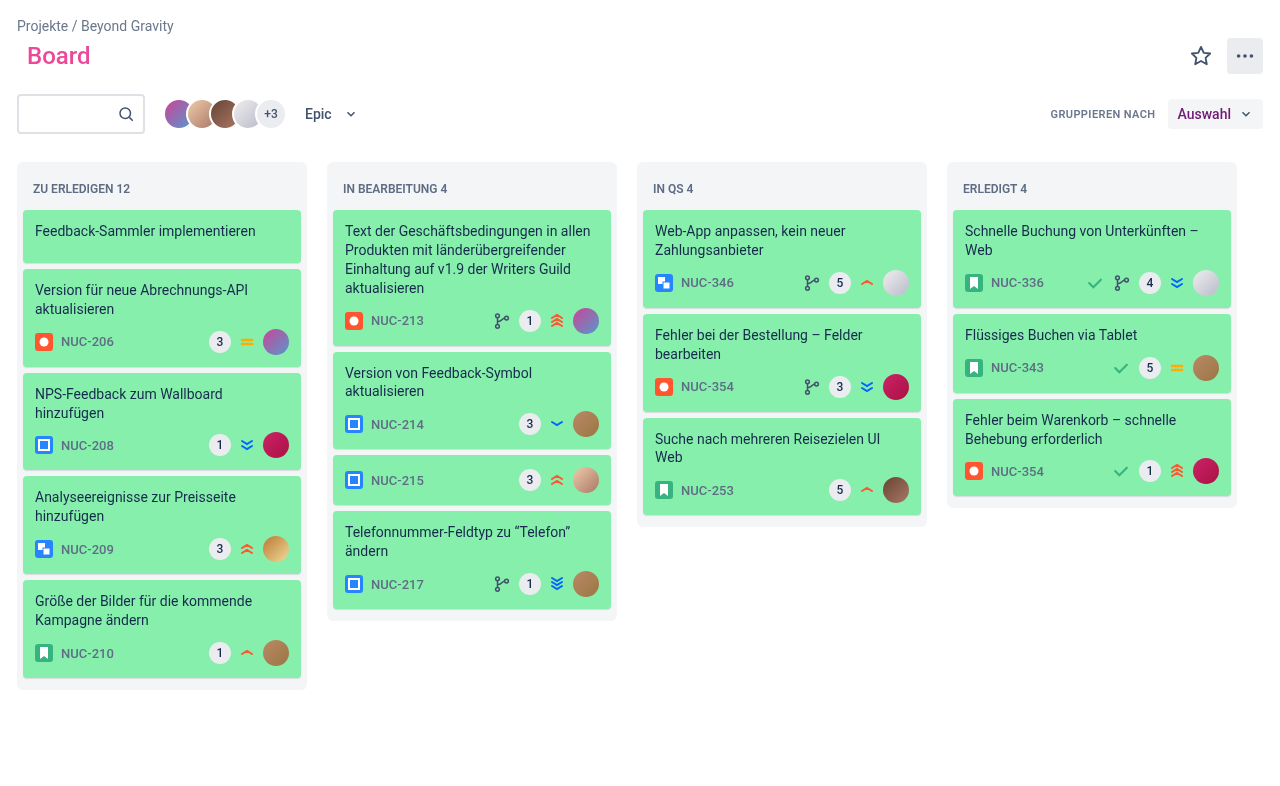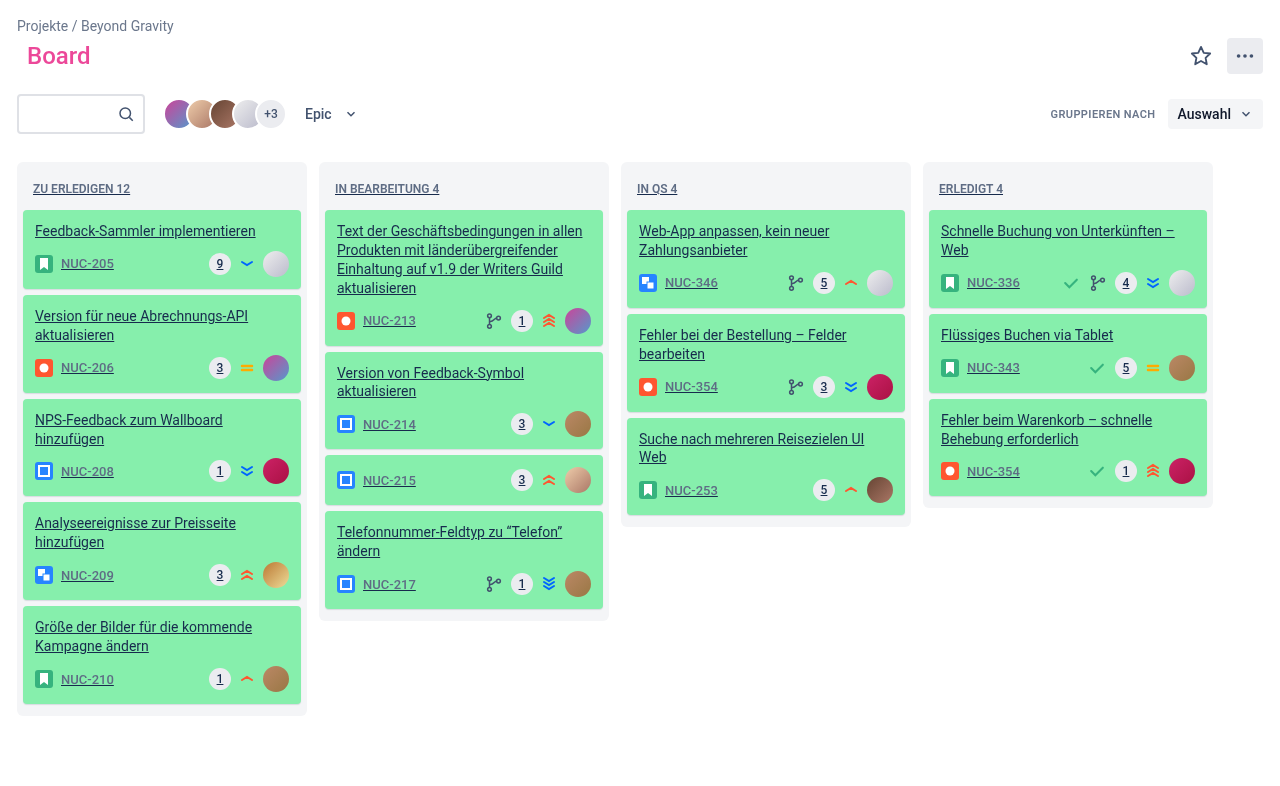--- a/index.html
+++ b/index.html
@@ -47,23 +47,23 @@
   .av5{background:linear-gradient(135deg,#c26,#a14);}
   .av6{background:linear-gradient(135deg,#b86,#974);}
   .av7{background:linear-gradient(135deg,#b73,#ed9);}
   .dropdown {
     display:flex; align-items:center; gap:12px; color:#42526E; cursor:pointer; font-weight:500;
   }
   .group-by { margin-left:auto; display:flex; align-items:center; gap:12px; }
   .group-label { font-size:11px; letter-spacing:0.4px; font-weight:600; color:#6B778C;text-align:right; }
   .group-select {
     background:#F4F5F7; padding:7px 10px; border-radius:4px;
-    display:flex; align-items:center; gap:8px; color:#0f172a; font-weight:500; cursor:pointer;
-  }
-  .board { display:flex; gap:12px; align-items:flex-start;text-decoration:underline; }
+    display:flex; align-items:center; gap:8px; color:#701a75; font-weight:500; cursor:pointer;
+  }
+  .board { display:flex; gap:20px; align-items:flex-start; }
   .column {
     background:#F4F5F7; border-radius:6px; width:290px; flex-shrink:0; padding:6px;
   }
   .col-header {
     font-size:12px; font-weight:600; color:#5E6C84; padding:14px 10px;
   }
   .card {
     background:#86efac; border-radius:4px; padding:12px; margin-bottom:6px;
     box-shadow: 0 1px 1px rgba(9,30,66,0.12); cursor:pointer;
   }
@@ -145,38 +145,20 @@
           </svg>
       </div>
     </div>
   </div>
 
   <div class="board" id="board">
       <div class="column">
         <div class="col-header">ZU ERLEDIGEN 12</div>
         <div class="card">
           <div class="card-title">Feedback-Sammler implementieren</div>
-          <div class="card-foot">
-            <span class="issue-type it-story">
-              <svg width="18" height="18">
-                <rect width="18" height="18" rx="3" fill="white" fill-opacity="0"></rect>
-                <path d="M5 3h8v12l-4-3-4 3z" fill="white"></path>
-              </svg>
-            </span>
-            <span class="issue-key">NUC-205</span>
-            <span class="foot-right">
-              <span class="badge">9</span>
-              <span>
-                <svg width="16" height="16" viewBox="0 0 16 16">
-                  <polyline points="3 6 8 9 13 6" stroke="#0065FF" stroke-width="2" fill="none" stroke-linecap="round"></polyline>
-                </svg>
-              </span>
-              <span class="avatar sm av4"></span>
-            </span>
-          </div>
         </div>
         <div class="card">
           <div class="card-title">Version für neue Abrechnungs-API aktualisieren</div>
           <div class="card-foot">
             <span class="issue-type it-bug">
               <svg width="18" height="18">
                 <rect width="18" height="18" rx="3" fill="white" fill-opacity="0"></rect>
                 <circle cx="9" cy="9" r="4.5" fill="white"></circle>
               </svg>
             </span>

